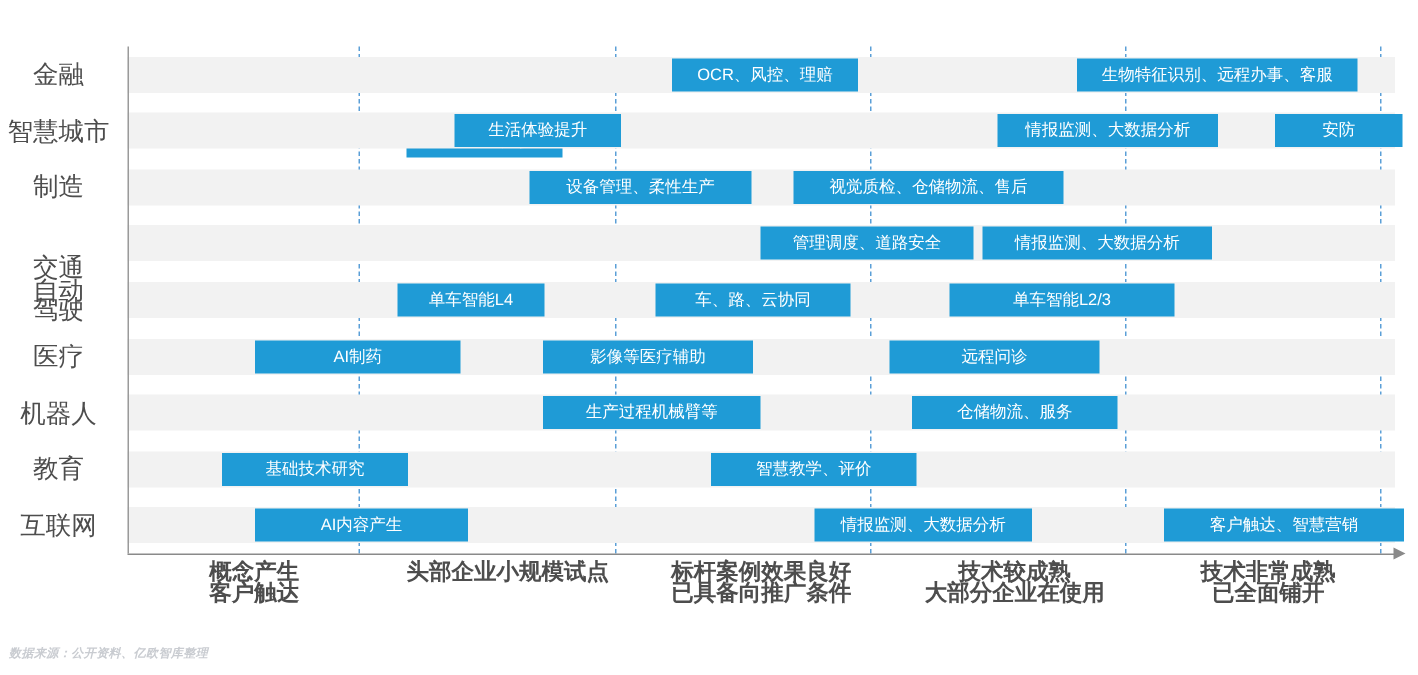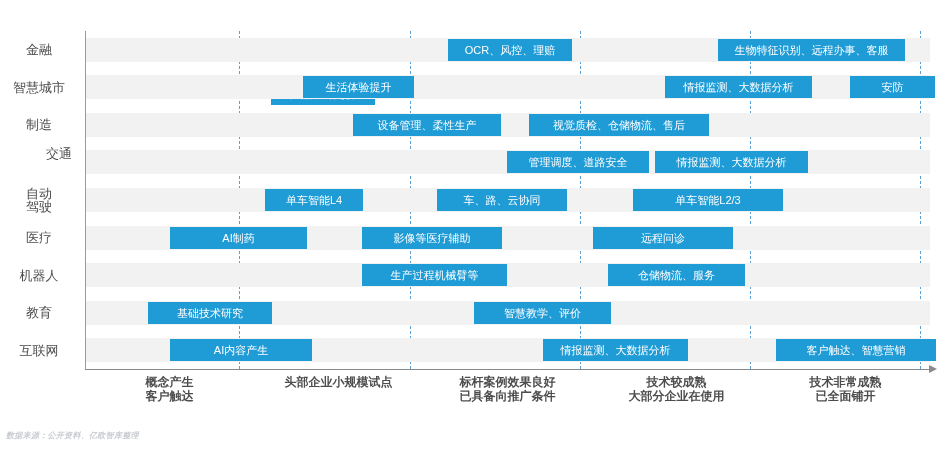--- a/index.html
+++ b/index.html
@@ -53,21 +53,21 @@
     position:absolute;top:0;height:338px;
     width:0;
     border-left:1px dashed #3f8fd1;
     opacity:.85;
   }
 
   
   .row-label{
     position:absolute;left:0;width:78px;
     text-align:center;
-    font-size:13px;color:#4d4d4d;
+    font-size:17px;color:#4d4d4d;
     line-height:13px;
     font-weight:normal;
   }
   .row-label span{display:block;}
 
   
   .bar{
     position:absolute;
     height:22px;
     background:#1f9bd6;
@@ -78,21 +78,21 @@
     white-space:nowrap;
     overflow:hidden;
     box-sizing:border-box;
   }
 
   
   .xcat{
     position:absolute;
     top:375px;
     text-align:center;
-    font-size:12px;
+    font-size:15px;
     color:#4d4d4d;
     line-height:14px;
     font-weight:bold;
   }
   .xcat span{display:block;}
 
   
   .footer{
     position:absolute;left:6px;top:430px;
     font-size:8px;color:#c9ccd1;
@@ -152,21 +152,21 @@
   <div id="row-labels">
       <div class="row-label" style="top: 43.2778px;">
         <span>金融</span>
       </div>
       <div class="row-label" style="top: 80.8333px;">
         <span>智慧城市</span>
       </div>
       <div class="row-label" style="top: 118.389px;">
         <span>制造</span>
       </div>
-      <div class="row-label" style="top: 147px; padding-left: 20px;">
+      <div class="row-label" style="top: 172px;">
         <span>交通</span>
       </div>
       <div class="row-label" style="top: 187px;">
         <span>自动</span>
         <span>驾驶</span>
       </div>
       <div class="row-label" style="top: 231.056px;">
         <span>医疗</span>
       </div>
       <div class="row-label" style="top: 268.611px;">

